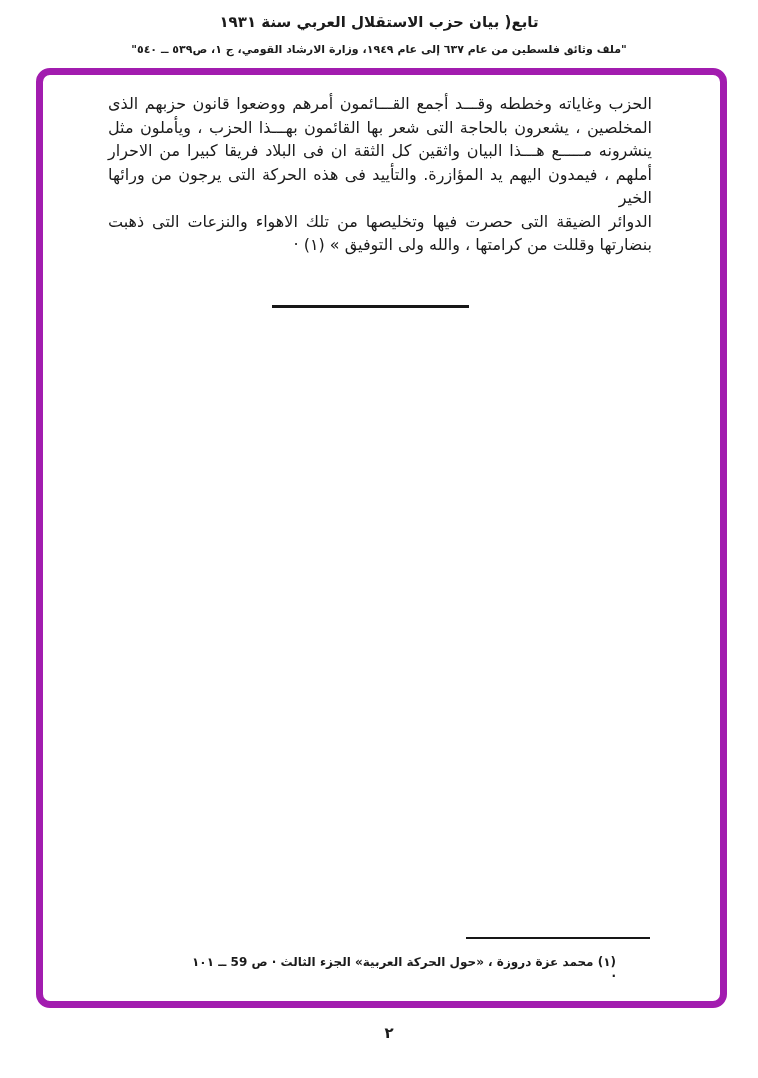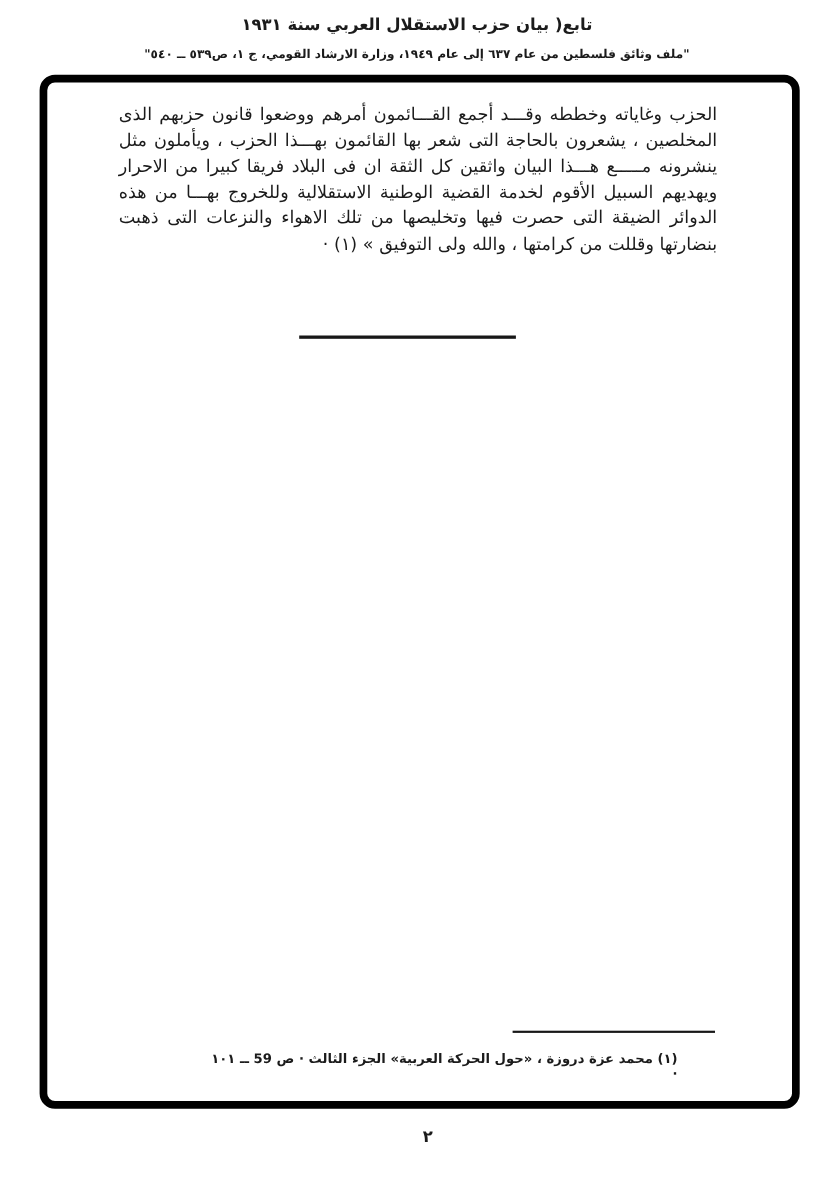--- a/index.html
+++ b/index.html
@@ -27,21 +27,21 @@
     direction: rtl;
     text-align: center;
     font-size: 11px;
     font-weight: bold;
   }
   .frame {
     position: absolute;
     left: 36px; top: 68px;
     width: 691px; height: 940px;
     box-sizing: border-box;
-    border: 7px solid #000000;
+    border: 7px solid #a21caf;
     border-radius: 14px;
   }
   .body-text {
     position: absolute;
     left: 65px; top: 17px;
     width: 544px;
     direction: rtl;
     font-size: 16px;
     line-height: 23.5px;
   }
@@ -93,21 +93,21 @@
   <div class="doc-title">تابع( بيان حزب الاستقلال العربي سنة ١٩٣١</div>
 
   <div class="doc-source">"ملف وثائق فلسطين من عام ٦٣٧ إلى عام ١٩٤٩، وزارة الارشاد القومي، ج ١، ص٥٣٩ ــ ٥٤٠"</div>
 
   <div class="frame">
 
     <div class="body-text">
       <div class="line">الحزب وغاياته وخططه وقـــد أجمع القـــائمون أمرهم ووضعوا قانون حزبهم الذى</div>
       <div class="line">المخلصين ، يشعرون بالحاجة التى شعر بها القائمون بهـــذا الحزب ، ويأملون مثل</div>
       <div class="line">ينشرونه مـــــع هـــذا البيان واثقين كل الثقة ان فى البلاد فريقا كبيرا من الاحرار</div>
-      <div class="line">ويهديهم السبيل الأقوم لخدمة القضية الوطنية الاستقلالية وللخروج بهـــا من هذه</div>
+      <div class="line">أملهم ، فيمدون اليهم يد المؤازرة. والتأييد فى هذه الحركة التى يرجون من ورائها الخير</div>
       <div class="line">الدوائر الضيقة التى حصرت فيها وتخليصها من تلك الاهواء والنزعات التى ذهبت</div>
       <div class="line last">بنضارتها وقللت من كرامتها ، والله ولى التوفيق » (١) ·</div>
     </div>
 
     <div class="mid-divider"></div>
 
     <div class="fn-divider"></div>
 
     <div class="footnote">(١) محمد عزة دروزة ، «حول الحركة العربية» الجزء الثالث · ص 59 ــ ١٠١ ·</div>
 

